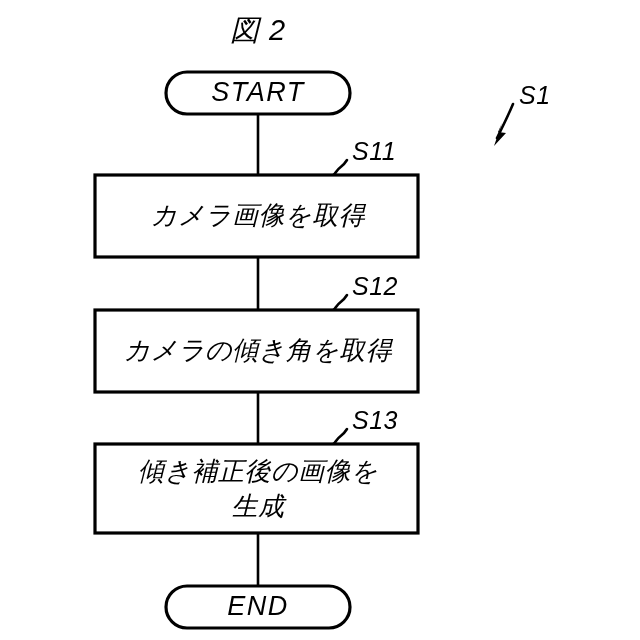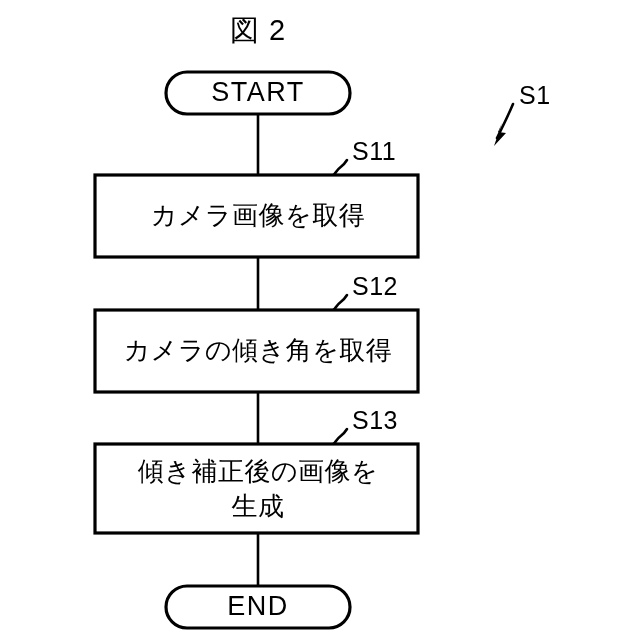--- a/index.html
+++ b/index.html
@@ -14,20 +14,21 @@
     color: #000000;
     overflow: hidden;
     position: relative;
   }
   #figure-root {
     position: absolute;
     left: 0;
     top: 0;
     width: 640px;
     height: 640px;
+    font-style: italic;
   }
   #figure-svg {
     position: absolute;
     left: 0;
     top: 0;
     width: 640px;
     height: 640px;
     display: block;
   }
   .node-text {

